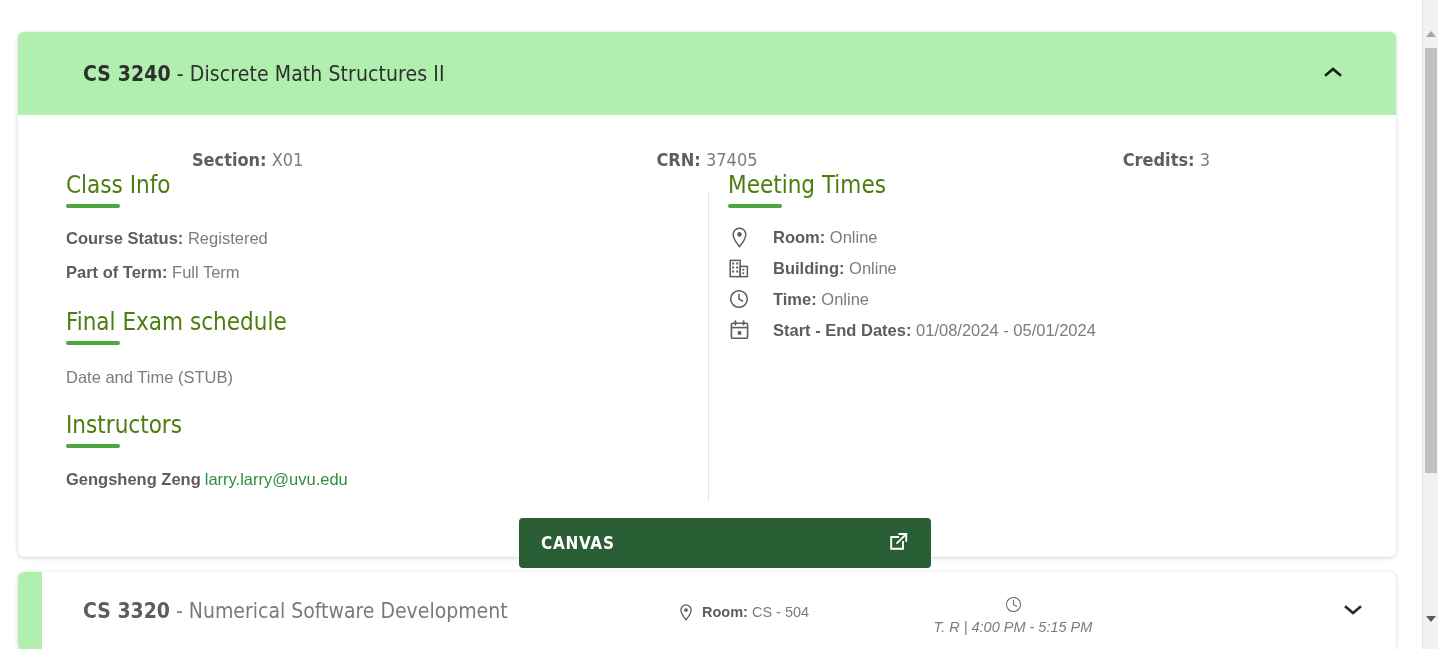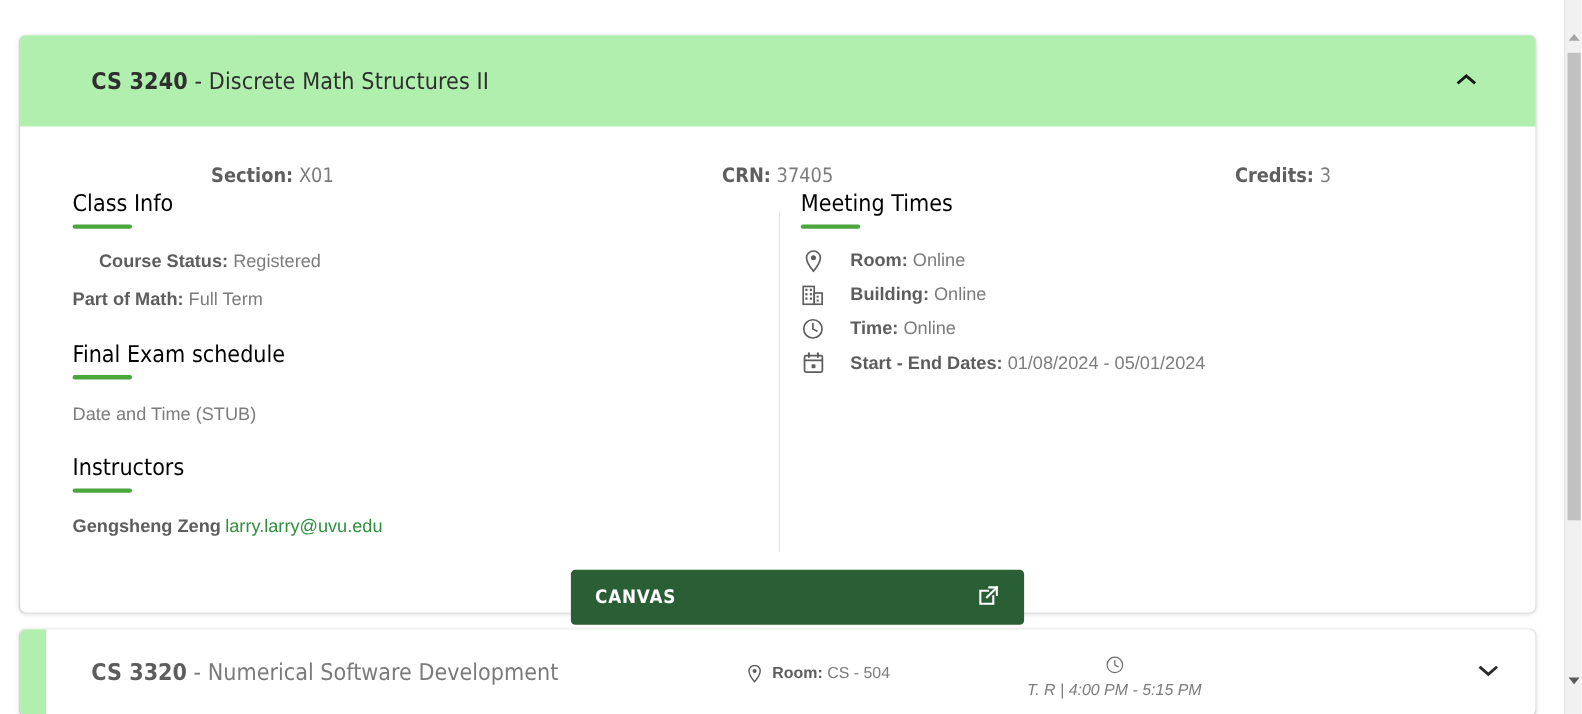--- a/index.html
+++ b/index.html
@@ -124,23 +124,23 @@
   }
   .col-right {
     position: absolute;
     left: 710px;
     top: 0;
     width: 620px;
   }
 
   .section-head {
     font-family: "DejaVu Sans Condensed", "Liberation Sans Narrow", "Liberation Sans", sans-serif;
-    font-size: 21px;
+    font-size: 24px;
     font-weight: normal;
-    color: #000000;
+    color: #4d7c0f;
     margin: 0;
     line-height: 26px;
     white-space: nowrap;
   }
   .head-underline {
     width: 54px;
     height: 4px;
     background: #4ba63e;
     border-radius: 2px;
     margin-top: 6px;
@@ -400,26 +400,26 @@
       </div>
     </div>
 
     <div class="body-cols">
 
       <div class="col-left">
 
         <h3 class="section-head">Class Info</h3>
         <div class="head-underline"></div>
 
-        <div class="info-line" style="margin-top:20px;margin-left:24px;">
+        <div class="info-line" style="margin-top:20px;">
           <span class="lbl">Course Status:</span>
           <span>Registered</span>
         </div>
         <div class="info-line" style="margin-top:13px;">
-          <span class="lbl">Part of Math:</span>
+          <span class="lbl">Part of Term:</span>
           <span>Full Term</span>
         </div>
 
         <h3 class="section-head" style="margin-top:26px;">Final Exam schedule</h3>
         <div class="head-underline"></div>
 
         <div class="plain-line" style="margin-top:22px;">Date and Time (STUB)</div>
 
         <h3 class="section-head" style="margin-top:24px;">Instructors</h3>
         <div class="head-underline"></div>

